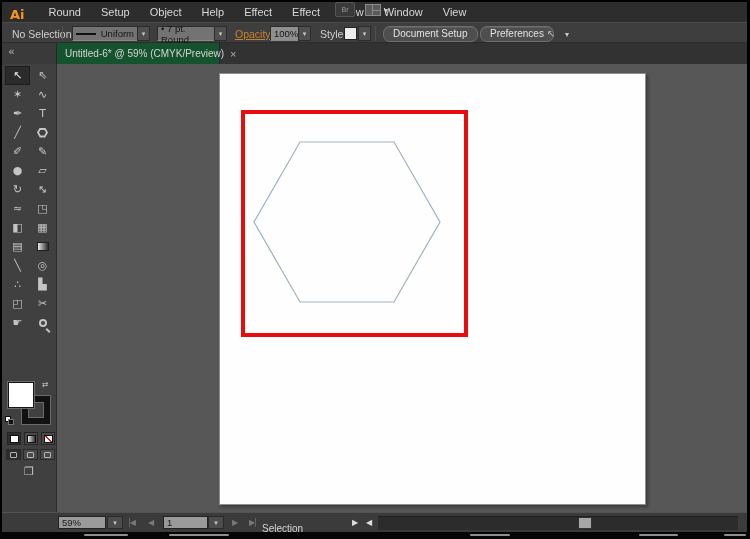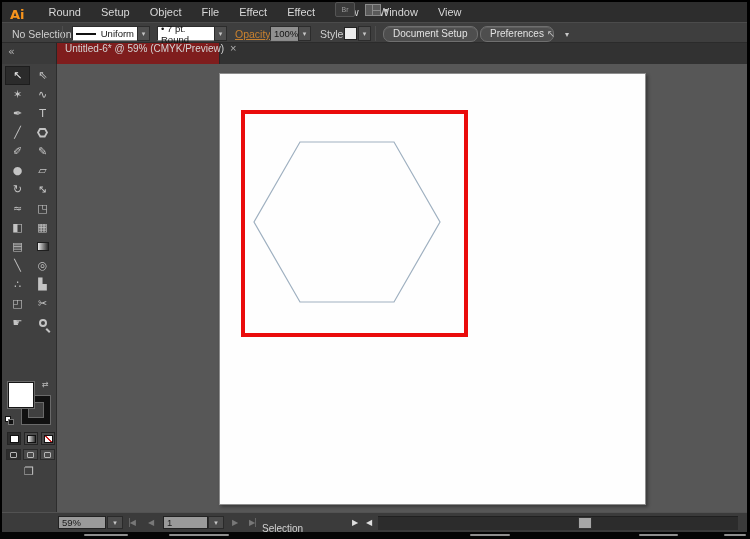--- a/index.html
+++ b/index.html
@@ -25,41 +25,41 @@
   .ws-icon { width:16px; height:12px; border:1px solid #8a8a8a; background:#5a5a5a; position:relative; }
   .ws-icon::before { content:""; position:absolute; left:6px; top:0; bottom:0; width:1px; background:#8a8a8a; }
   .ws-icon::after { content:""; position:absolute; left:7px; top:5px; right:0; height:1px; background:#8a8a8a; }
   .dd-caret { color:#c8c8c8; font-size:8px; margin-left:3px; font-family:"DejaVu Sans",sans-serif; }
 
   
   #control-bar { left:2px; top:22px; width:745px; height:21px; background:#3e3e3e;
     border-top:1px solid #4b4b4b; border-bottom:1px solid #2b2b2b; }
   #control-bar .label { color:#cfcfcf; font-size:10.5px; top:5px; }
   .vsep { top:3px; width:1px; height:15px; background:#2e2e2e; border-right:1px solid #4e4e4e; }
-  .field { background:#ffffff; border:1px solid #2c2c2c; border-bottom-color:#8a8a8a;
+  .field { background:#737373; border:1px solid #2c2c2c; border-bottom-color:#8a8a8a;
     color:#141414; font-size:9.5px; height:15px; top:3px; display:flex;
     align-items:center; padding:0 3px; }
   .fld-arrow { width:13px; height:15px; top:3px; background:#4f4f4f; border:1px solid #2c2c2c;
     color:#c6c6c6; font-size:7px; text-align:center; line-height:14px;
     font-family:"DejaVu Sans",sans-serif; }
   .stroke-line { width:26px; height:2px; background:#111; margin-right:5px; }
   #opacity-label { color:#c9812f; text-decoration:underline; font-size:10.5px; top:5px; }
   .cbar-button { height:16px; top:3px; background:#4e4e4e; border:1px solid #6f6f6f;
     border-radius:7px; color:#e2e2e2; font-size:10px; text-align:center; padding:0 9px;
     line-height:14px; box-shadow:inset 0 1px 0 #5f5f5f; }
   #style-swatch { top:4px; width:13px; height:13px; background:#ececec; border:1px solid #222; }
   #align-icon { top:5px; color:#c0c0c0; font-size:10px; font-family:"DejaVu Sans",sans-serif; }
 
   
   #tab-bar { left:2px; top:43px; width:745px; height:21px; background:#323232; }
   #tools-header { left:0; top:0; width:55px; height:21px; background:#3a3a3a;
     border-right:1px solid #262626; color:#b5b5b5; font-size:11px; line-height:18px;
     padding-left:6px; font-family:"DejaVu Sans",sans-serif; }
-  #doc-tab { left:55px; top:0; width:163px; height:21px; background:#7f1d1d;
-    border-right:1px solid #262626; display:flex; }
+  #doc-tab { left:55px; top:0; width:163px; height:21px; background:#14532d;
+    border-right:1px solid #262626; display:flex; align-items:center; }
   #doc-tab .title { color:#d4d4d4; font-size:10px; padding-left:8px; white-space:nowrap; }
   #tab-close { color:#b0b0b0; font-size:11px; margin-left:6px; line-height:10px; }
 
   
   #main { left:2px; top:64px; width:745px; height:448px; background:#575757; }
 
   
   #toolbar { left:0; top:0; width:55px; height:448px; background:#404040;
     border-right:1px solid #2d2d2d; }
   #tool-grid { position:absolute; left:3px; top:2px; width:50px; display:flex; flex-wrap:wrap; }
@@ -134,21 +134,21 @@
 
   
   #bottom-strip { left:0; top:532px; width:750px; height:7px; background:#050505; }
   .edge-dash { position:absolute; top:2px; height:2px; background:#8f8f8f; border-radius:1px; }
 </style>
 </head>
 <body>
 
 <div id="menu-bar" class="abs">
   <span id="ai-logo">Ai</span>
-  <span id="menu-items"><span class="menu-item">Round</span><span class="menu-item">Setup</span><span class="menu-item">Object</span><span class="menu-item">File</span><span class="menu-item">Effect</span><span class="menu-item">Effect</span><span class="menu-item">View</span><span class="menu-item">Window</span><span class="menu-item">View</span></span>
+  <span id="menu-items"><span class="menu-item">Round</span><span class="menu-item">Setup</span><span class="menu-item">Object</span><span class="menu-item">Help</span><span class="menu-item">Effect</span><span class="menu-item">Effect</span><span class="menu-item">View</span><span class="menu-item">Window</span><span class="menu-item">View</span></span>
 </div>
 <div id="br-button" class="abs">Br</div>
 <div id="workspace-button" class="abs">
   <span class="ws-icon"></span>
   <span class="dd-caret">▾</span>
 </div>
 
 <div id="control-bar" class="abs">
   <span class="abs label" style="left:10px">No Selection</span>
   <span class="abs vsep" style="left:60px"></span>

